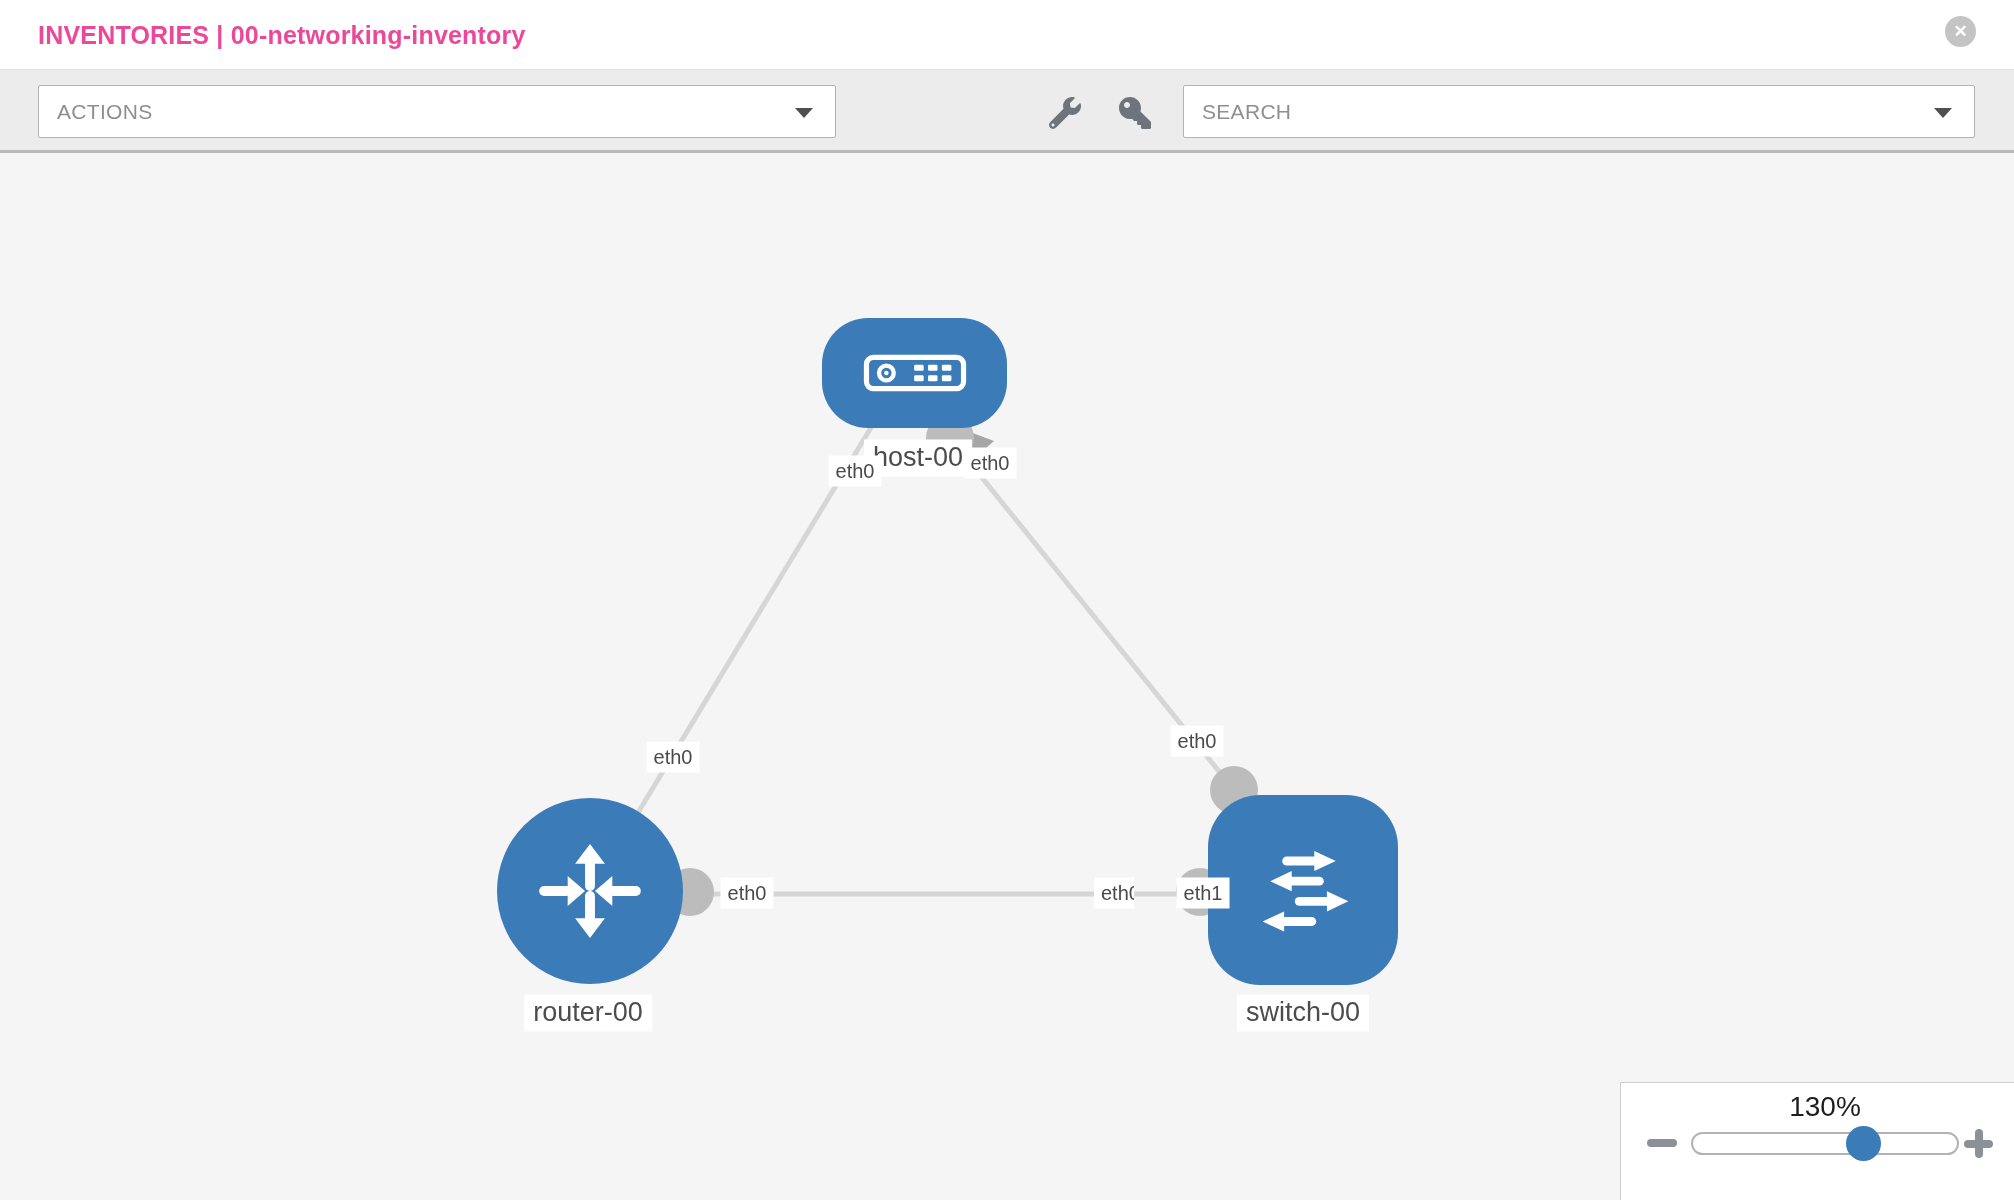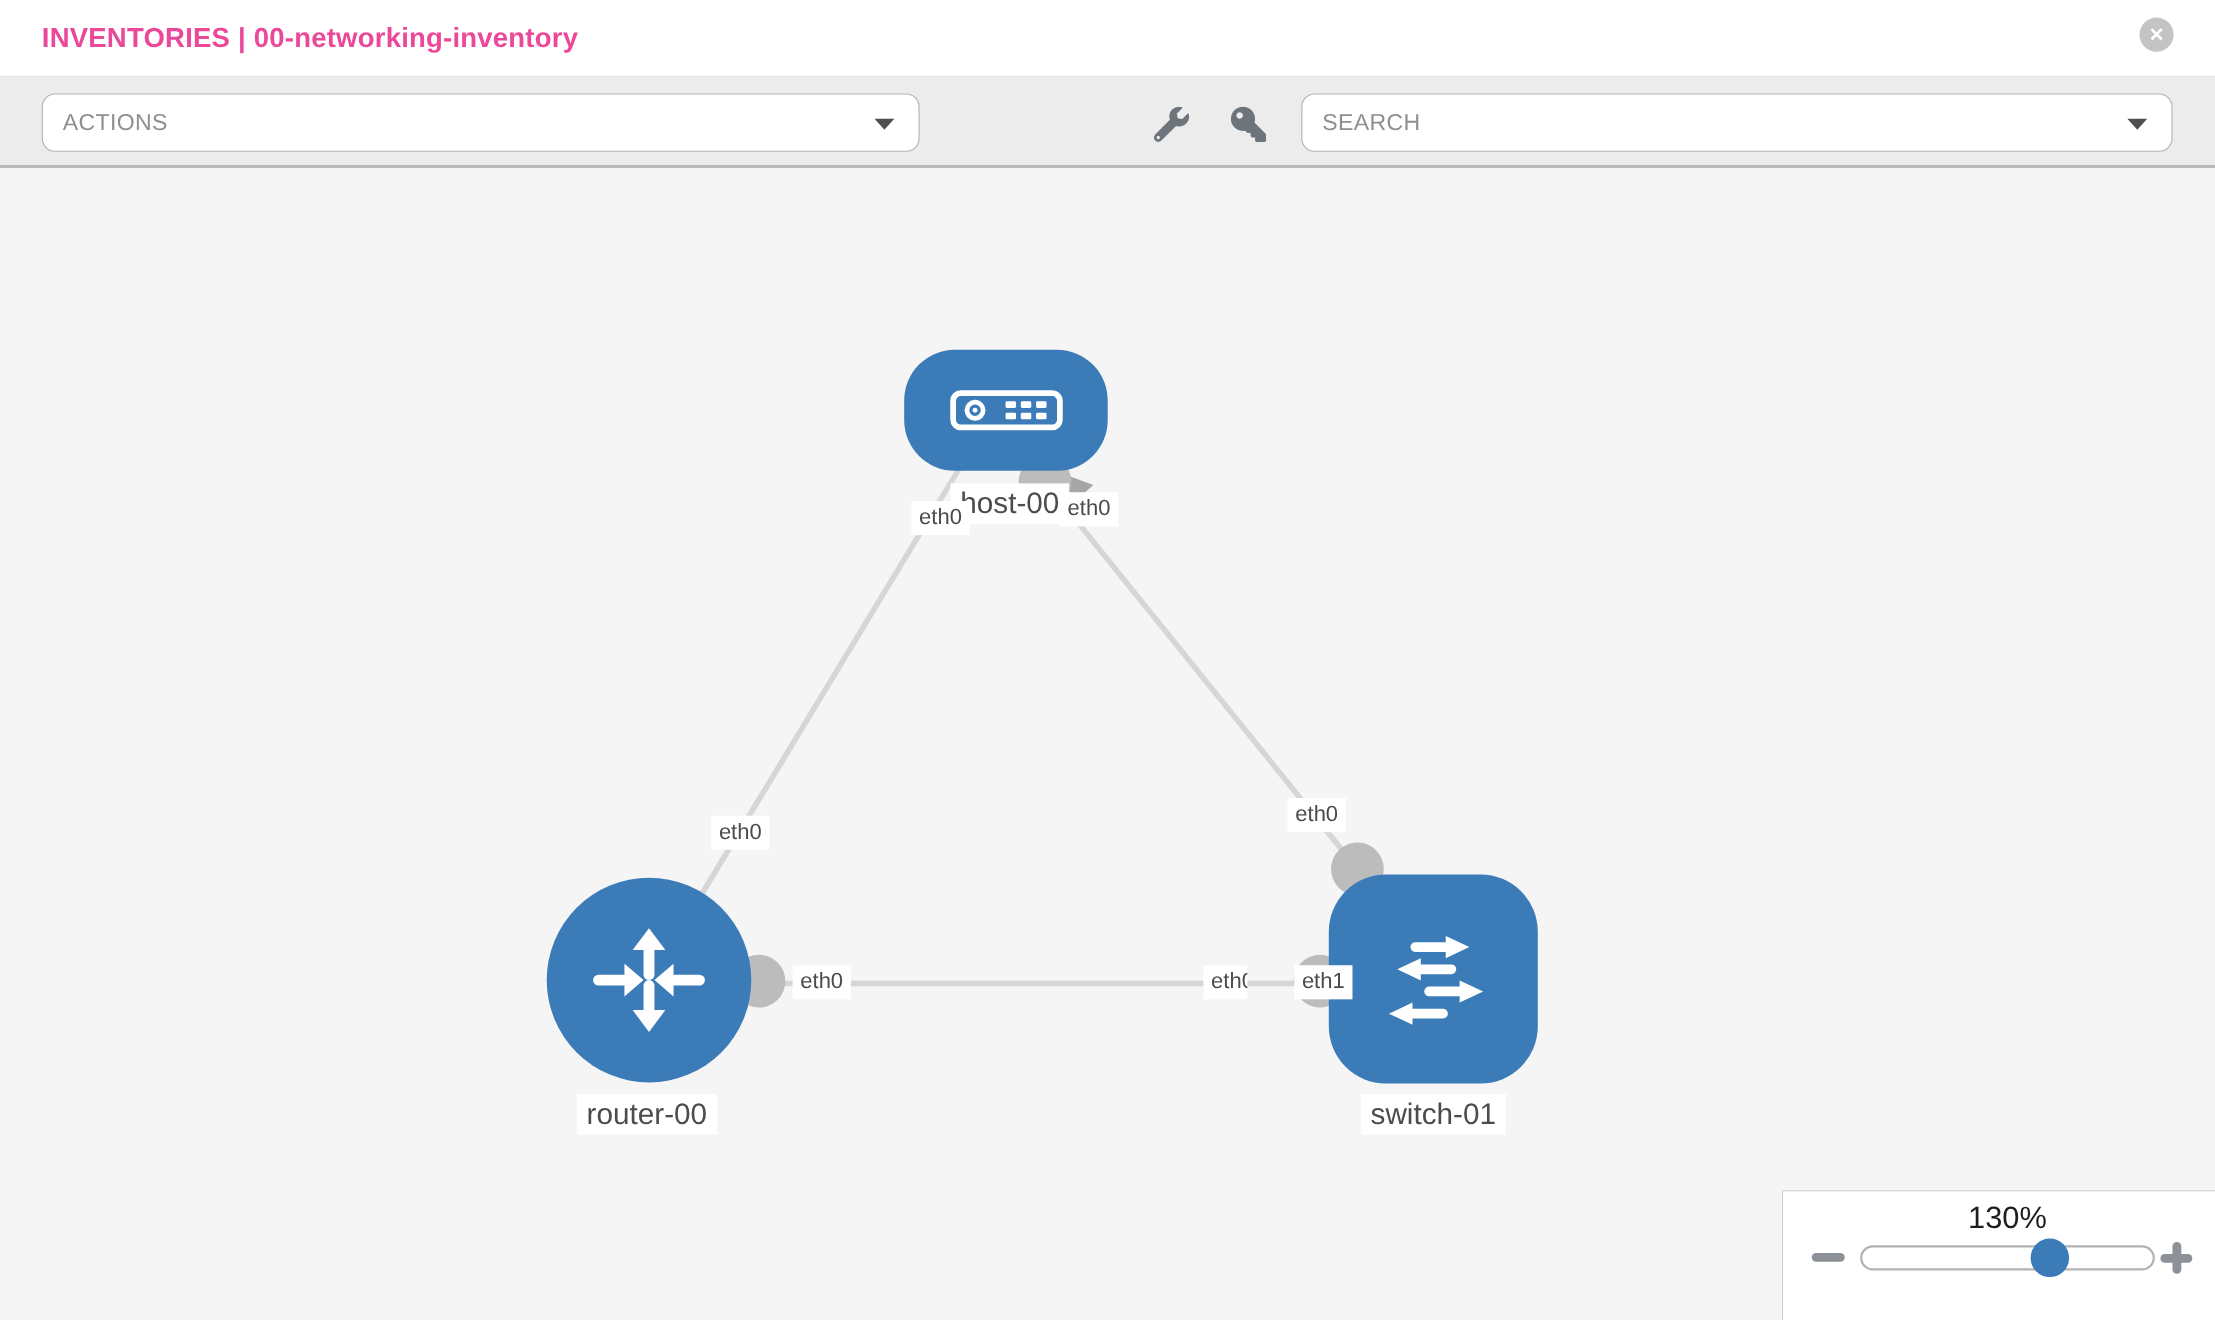--- a/index.html
+++ b/index.html
@@ -14,21 +14,21 @@
                    font-size:25px; font-weight:700; color:#ec4899; letter-spacing:.2px; }
   .close-btn { position:absolute; left:1945px; top:16px; width:31px; height:31px;
                border-radius:50%; background:#c4c4c4; cursor:pointer; }
   .close-btn::before { content:"✕"; position:absolute; left:0; top:0; width:100%; height:100%;
                        color:#fff; font-size:17px; font-weight:700; text-align:center; line-height:31px; }
 
   
   .toolbar { position:absolute; left:0; top:70px; width:2014px; height:83px;
              background:#ececec; border-bottom:3px solid #b9b9b9; }
   .combo { position:absolute; top:15px; height:53px; background:#fff;
-           border:1px solid #b3b3b3; border-radius:12px; cursor:pointer; }
+           border:1px solid #b3b3b3; border-radius:2px; cursor:pointer; }
   .combo .combo-text { position:absolute; left:18px; top:0; line-height:51px;
                        font-size:21px; color:#8f8f8f; letter-spacing:.3px; }
   .combo .caret { position:absolute; right:22px; top:50%; transform:translateY(-40%);
                   width:0; height:0; border-left:9px solid transparent;
                   border-right:9px solid transparent; border-top:10px solid #4f4f4f; }
   .combo.actions { left:38px;  width:798px; }
   .combo.search  { left:1183px; width:792px; }
   .tool-icon-btn { position:absolute; top:24px; width:38px; height:38px; cursor:pointer; }
   .tool-icon-btn svg { width:32px; height:32px; fill:#6d747c; display:block; margin:3px auto; }
   .tool-icon-btn.wrench { left:1046px; }
@@ -168,21 +168,21 @@
           <path d="M47 59 H71" fill="none"></path>
             <polygon points="69,51 86,59 69,67" stroke="none"></polygon>
           <path d="M57 75 H33" fill="none"></path>
             <polygon points="35,67 18,75 35,83" stroke="none"></polygon>
         </g>
       </svg>
     </div>
 
     <div class="chip big lbl-host">host-00</div>
     <div class="chip big lbl-router">router-00</div>
-    <div class="chip big lbl-switch">switch-01</div>
+    <div class="chip big lbl-switch">switch-00</div>
 
     <div class="chip lbl-eth-hl">eth0</div>
     <div class="chip lbl-eth-hr">eth0</div>
     <div class="chip lbl-eth-l1">eth0</div>
     <div class="chip lbl-eth-l2">eth0</div>
     <div class="chip lbl-eth-l3a">eth0</div>
     <div class="chip back-clip lbl-eth-l3back">eth0</div>
     <div class="chip lbl-eth-l3front">eth1</div>
 
     <div class="zoom-panel">

